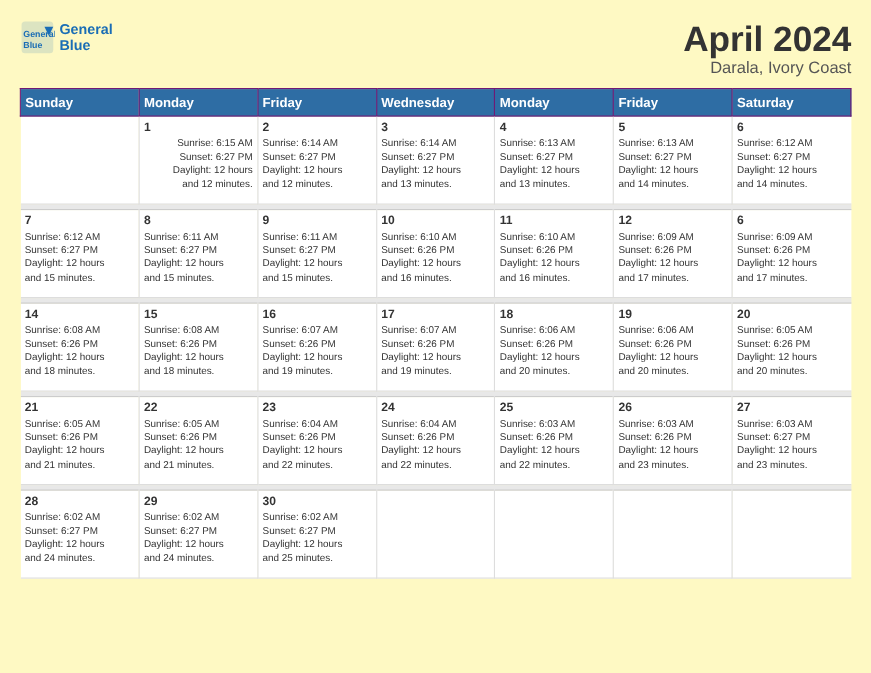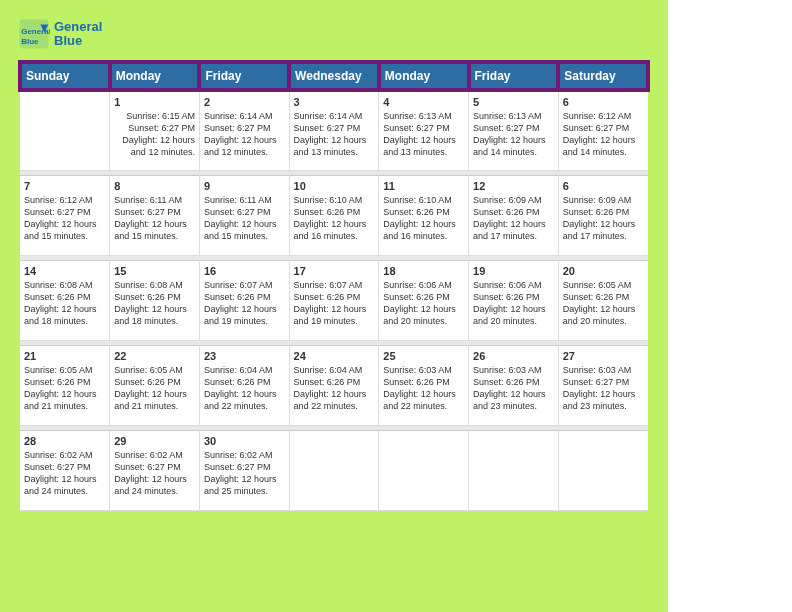--- a/index.html
+++ b/index.html
@@ -4,24 +4,24 @@
   <style>
     * { box-sizing: border-box; margin: 0; padding: 0; }
     body {
       font-family: Arial, sans-serif;
       background: #fff;
       width: 792px;
       height: 612px;
       overflow: hidden;
     }
     .page {
-      width: 668px;
+      width: 792px;
       min-height: 612px;
       padding: 18px 18px 10px 18px;
-      background: #bef264;
+      background: #fef9c3;
     }
     .header-row {
       display: flex;
       justify-content: space-between;
       align-items: flex-start;
       margin-bottom: 10px;
     }
     .logo {
       display: flex;
       align-items: center;
@@ -59,21 +59,21 @@
       border-collapse: collapse;
       table-layout: fixed;
     }
     thead tr th {
       background: #2e6da4;
       color: #fff;
       font-size: 12px;
       font-weight: bold;
       padding: 5px 4px;
       text-align: left;
-      border: 4px solid #701a75;
+      border: 1px solid #701a75;
     }
     tbody tr {
       border-bottom: 1px solid #ccc;
     }
     tbody tr td {
       vertical-align: top;
       padding: 4px 4px;
       font-size: 9.5px;
       color: #333;
       border-right: 1px solid #ddd;
@@ -111,20 +111,24 @@
         <text x="4" y="32" font-size="10" font-weight="bold" fill="#1a6db5" font-family="Arial">Blue</text>
         <polygon points="28,8 38,8 33,18" fill="#1a6db5"></polygon>
       </svg>
       <div>
         <div class="logo-text">
           <span>General</span><br>
           <span style="color:#1a6db5;">Blue</span>
         </div>
       </div>
     </div>
+    <div class="title-block">
+      <h1>April 2024</h1>
+      <h2>Darala, Ivory Coast</h2>
+    </div>
   </div>
 
   <table>
     <thead>
       <tr>
       <th>Sunday</th>
           <th>Monday</th>
           <th>Friday</th>
           <th>Wednesday</th>
           <th>Monday</th>

